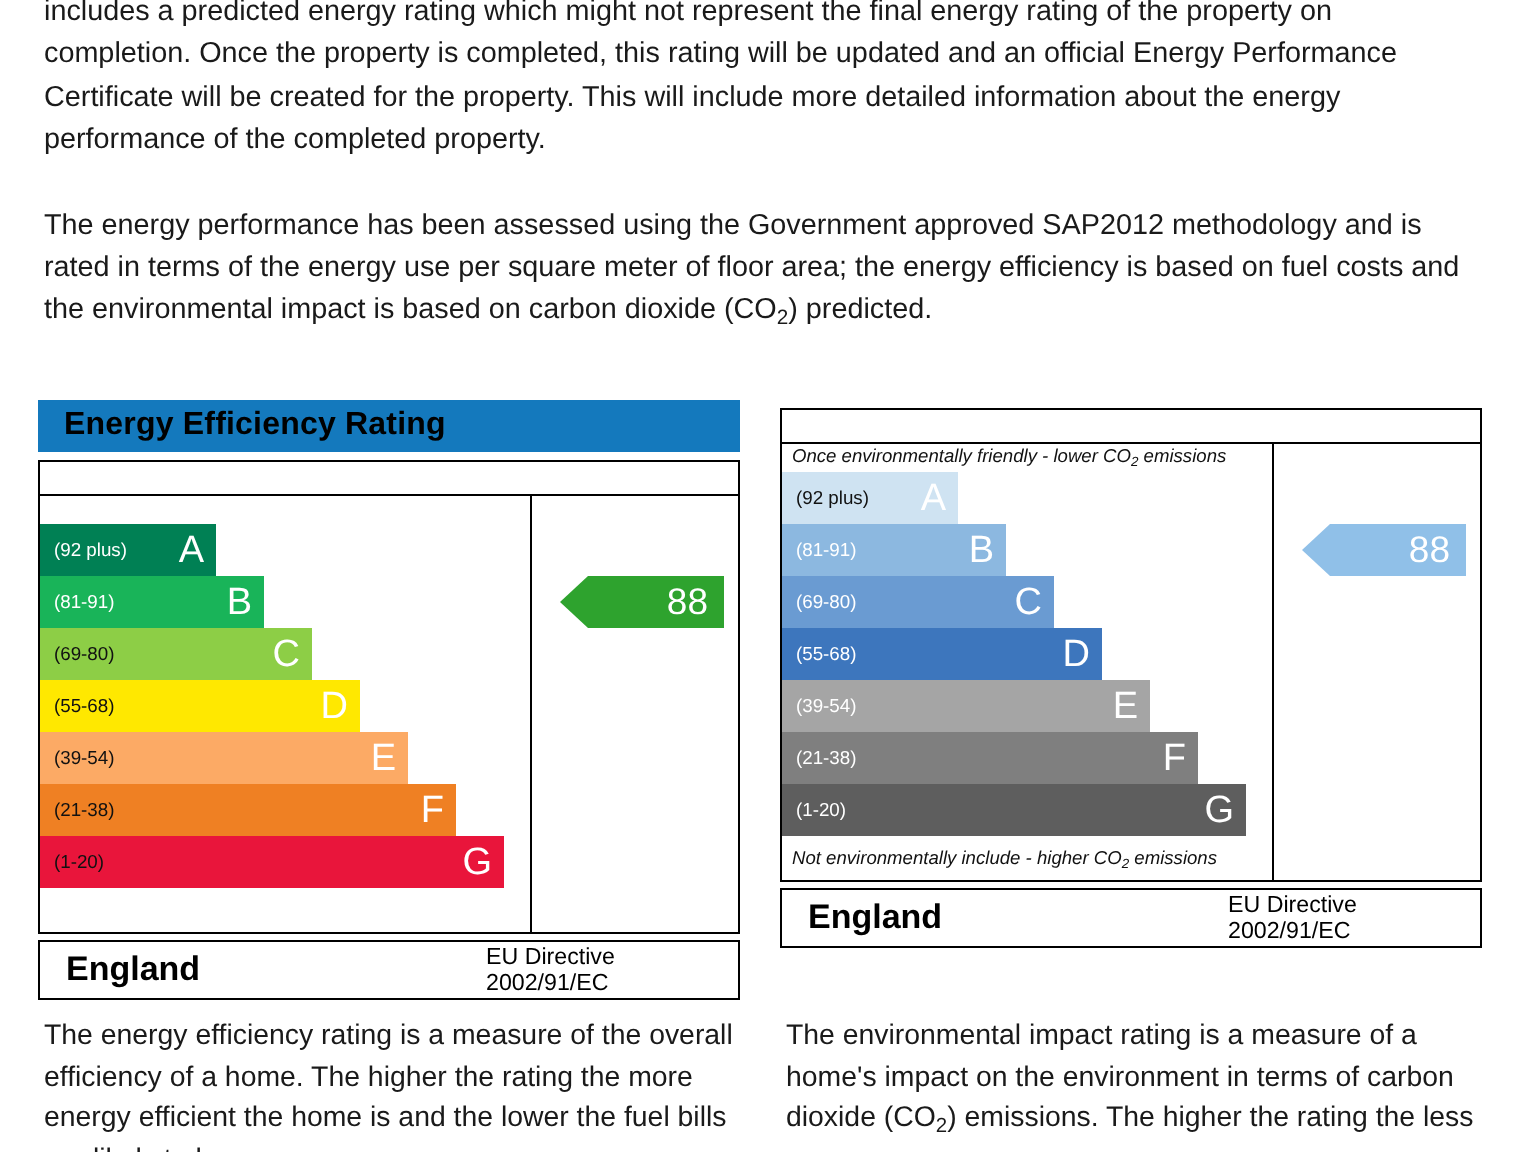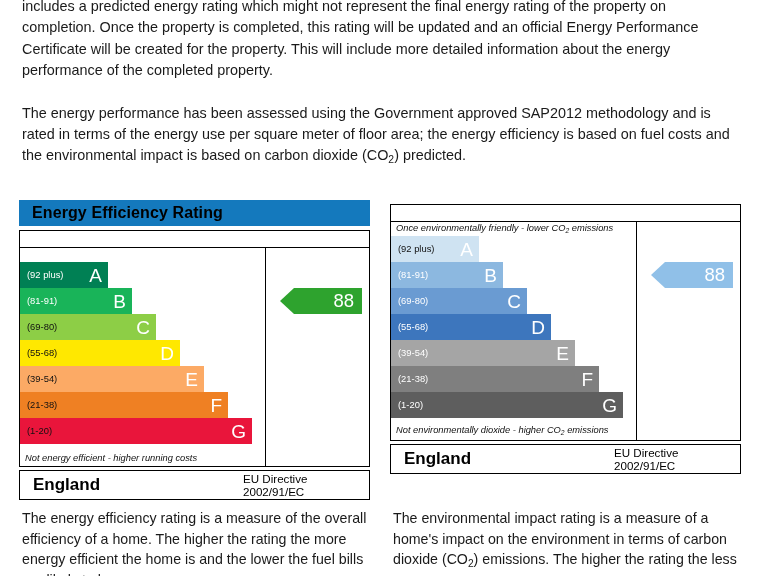--- a/index.html
+++ b/index.html
@@ -237,21 +237,20 @@
               <span class="band-range" style="color: rgb(17, 17, 17);">(1-20)</span>
               <span class="band-letter">G</span>
             </div>
           </div>
         </div>
 
       <div class="score-wrap" id="ee-score-wrap" style="top: 40px;">
         <div class="score" id="ee-score" style="background: rgb(46, 163, 46);">88</div>
       </div>
 
-      <div class="caption bottom">Not energy efficient - higher running costs</div>
     </div>
   </div>
 
   <div class="footer-box">
     <div class="country">England</div>
     <div class="directive">
       <div>EU Directive</div>
       <div>2002/91/EC</div>
     </div>
   </div>
@@ -308,21 +307,21 @@
               <span class="band-range" style="color: rgb(255, 255, 255);">(1-20)</span>
               <span class="band-letter">G</span>
             </div>
           </div>
         </div>
 
       <div class="score-wrap" id="ei-score-wrap" style="top: 40px;">
         <div class="score" id="ei-score" style="background: rgb(144, 192, 232);">88</div>
       </div>
 
-      <div class="caption bottom"><span>Not environmentally dioxide - higher CO</span><sub>2</sub><span> emissions</span></div>
+      <div class="caption bottom"><span>Not environmentally include - higher CO</span><sub>2</sub><span> emissions</span></div>
     </div>
   </div>
 
   <div class="footer-box">
     <div class="country">England</div>
     <div class="directive">
       <div>EU Directive</div>
       <div>2002/91/EC</div>
     </div>
   </div>

